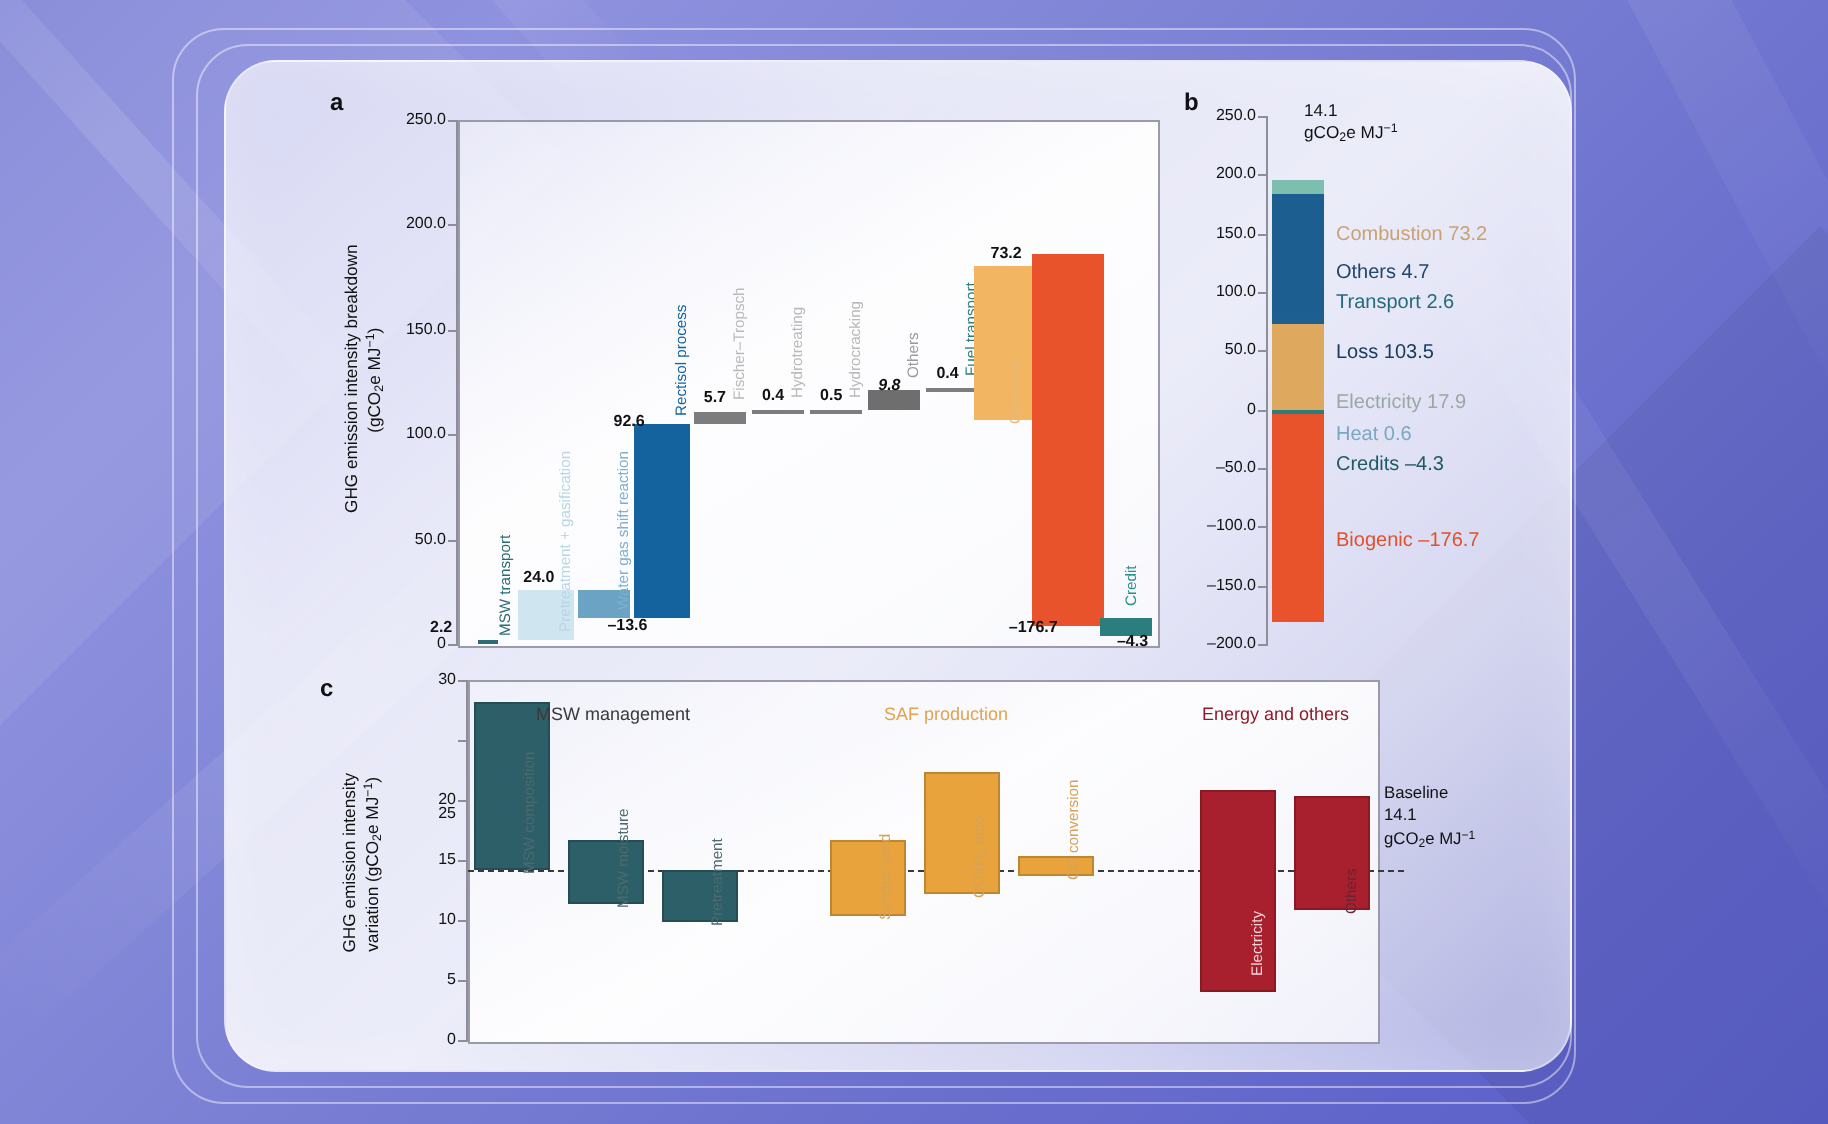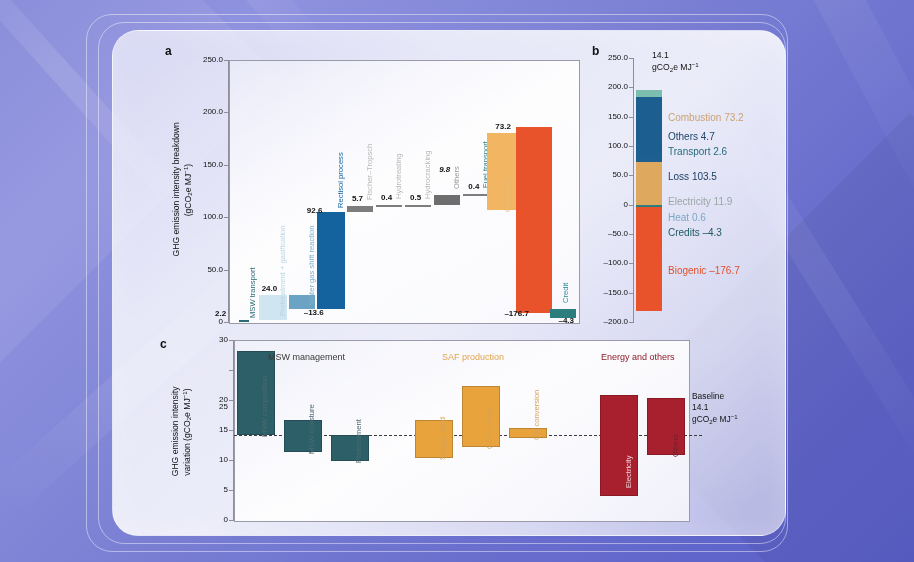--- a/index.html
+++ b/index.html
@@ -133,21 +133,21 @@
     <div class="vlabel" style="color: rgb(185, 185, 185); left: 364.875px; top: 199.777px;">Fischer–Tropsch</div>
     <div class="vnum" style="left: 351.875px; top: 193.777px;">5.7</div>
     <div class="bar" style="left:375.9583333333333px;top:205.3576px;width:26px;height:2px;background:#7d7d7d;"></div>
     <div class="vlabel" style="color: rgb(185, 185, 185); left: 393.958px; top: 199.358px;">Hydrotreating</div>
     <div class="vnum" style="left: 380.958px; top: 193.358px;">0.4</div>
     <div class="bar" style="left:405.0416666666667px;top:204.8336px;width:26px;height:2px;background:#7d7d7d;"></div>
     <div class="vlabel" style="color: rgb(185, 185, 185); left: 423.042px; top: 198.834px;">Hydrocracking</div>
     <div class="vnum" style="left: 410.042px; top: 192.834px;">0.5</div>
     <div class="bar" style="left:434.125px;top:194.5632px;width:26px;height:10.270399999999995px;background:#6e6e6e;"></div>
     <div class="vlabel" style="color: rgb(154, 154, 154); left: 452.125px; top: 188.563px;">Others</div>
-    <div class="vnum" style="left: 439.125px; top: 165px; font-style: italic;">9.8</div>
+    <div class="vnum" style="left: 439.125px; top: 188px; font-style: italic;">9.8</div>
     <div class="bar" style="left:463.2083333333333px;top:194.144px;width:26px;height:2px;background:#7d7d7d;"></div>
     <div class="vlabel" style="color: rgb(44, 125, 125); left: 481.208px; top: 188.144px;">Fuel transport</div>
     <div class="vnum" style="left: 468.208px; top: 182.144px;">0.4</div>
     <div class="bar" style="left:487.2916666666667px;top:133.1504px;width:36px;height:76.71360000000001px;background:#f2b663;"></div>
     <div class="vlabel" style="color: rgb(232, 185, 120); left: 503.292px; top: 211.864px;">Operation</div>
     <div class="vnum" style="left: 495.292px; top: 122.15px;">73.2</div>
     <div class="bar" style="left:516.3749999999999px;top:127.38640000000004px;width:36px;height:185.18159999999995px;background:#e9532b;"></div>
     <div class="vlabel" style="color: rgb(233, 83, 43); left: 532.375px; top: 308.568px;">Biogenic content</div>
     <div class="vnum" style="left: 504.375px; top: 308.568px;">–176.7</div>
     <div class="bar" style="left:550.4583333333333px;top:309.424px;width:26px;height:8.384000000000015px;background:#2c7d7d;"></div>
@@ -179,21 +179,21 @@
     <div class="bar" style="left:636px;top:157.44px;width:26px;height:2px;background:#1d5f8e;"></div>
     <div class="bar" style="left:636px;top:96.72px;width:26px;height:60.72px;background:#1b5e8f;"></div>
     <div class="bar" style="left:636px;top:90.56px;width:26px;height:6.159999999999997px;background:#7cbfae;"></div>
     <div class="bar" style="left:636px;top:90.208px;width:26px;height:2px;background:#7cbfae;"></div>
     <div class="bar" style="left:636px;top:204.66666666666669px;width:26px;height:2.5226666666666517px;background:#2c7d7d;"></div>
     <div class="bar" style="left:636px;top:207.18933333333334px;width:26px;height:103.66400000000002px;background:#e9532b;"></div>
     <div class="leg" style="left:668px;top:112px;color:#c9a273;">Combustion 73.2</div>
     <div class="leg" style="left:668px;top:131px;color:#20476b;">Others 4.7</div>
     <div class="leg" style="left:668px;top:146px;color:#246b7a;">Transport 2.6</div>
     <div class="leg" style="left:668px;top:171px;color:#173a5c;">Loss 103.5</div>
-    <div class="leg" style="left:668px;top:196px;color:#9aa7a4;">Electricity 11.9</div>
+    <div class="leg" style="left:668px;top:196px;color:#9aa7a4;">Electricity 17.9</div>
     <div class="leg" style="left:668px;top:212px;color:#7ba7c4;">Heat 0.6</div>
     <div class="leg" style="left:668px;top:227px;color:#1d5a62;">Credits –4.3</div>
     <div class="leg" style="left:668px;top:265px;color:#e0502c;">Biogenic –176.7</div>
     <div class="plotbg" style="left:234px;top:340px;width:454px;height:180px;"></div>
     <div class="axline" style="left:233px;top:340px;width:1px;height:181px;"></div>
     <div class="tickmark" style="left:229px;top:520px;"></div>
     <div class="tick" style="left:204px;top:515px;width:24px;">0</div>
     <div class="tickmark" style="left:229px;top:490px;"></div>
     <div class="tick" style="left:204px;top:485px;width:24px;">5</div>
     <div class="tickmark" style="left:229px;top:460px;"></div>

